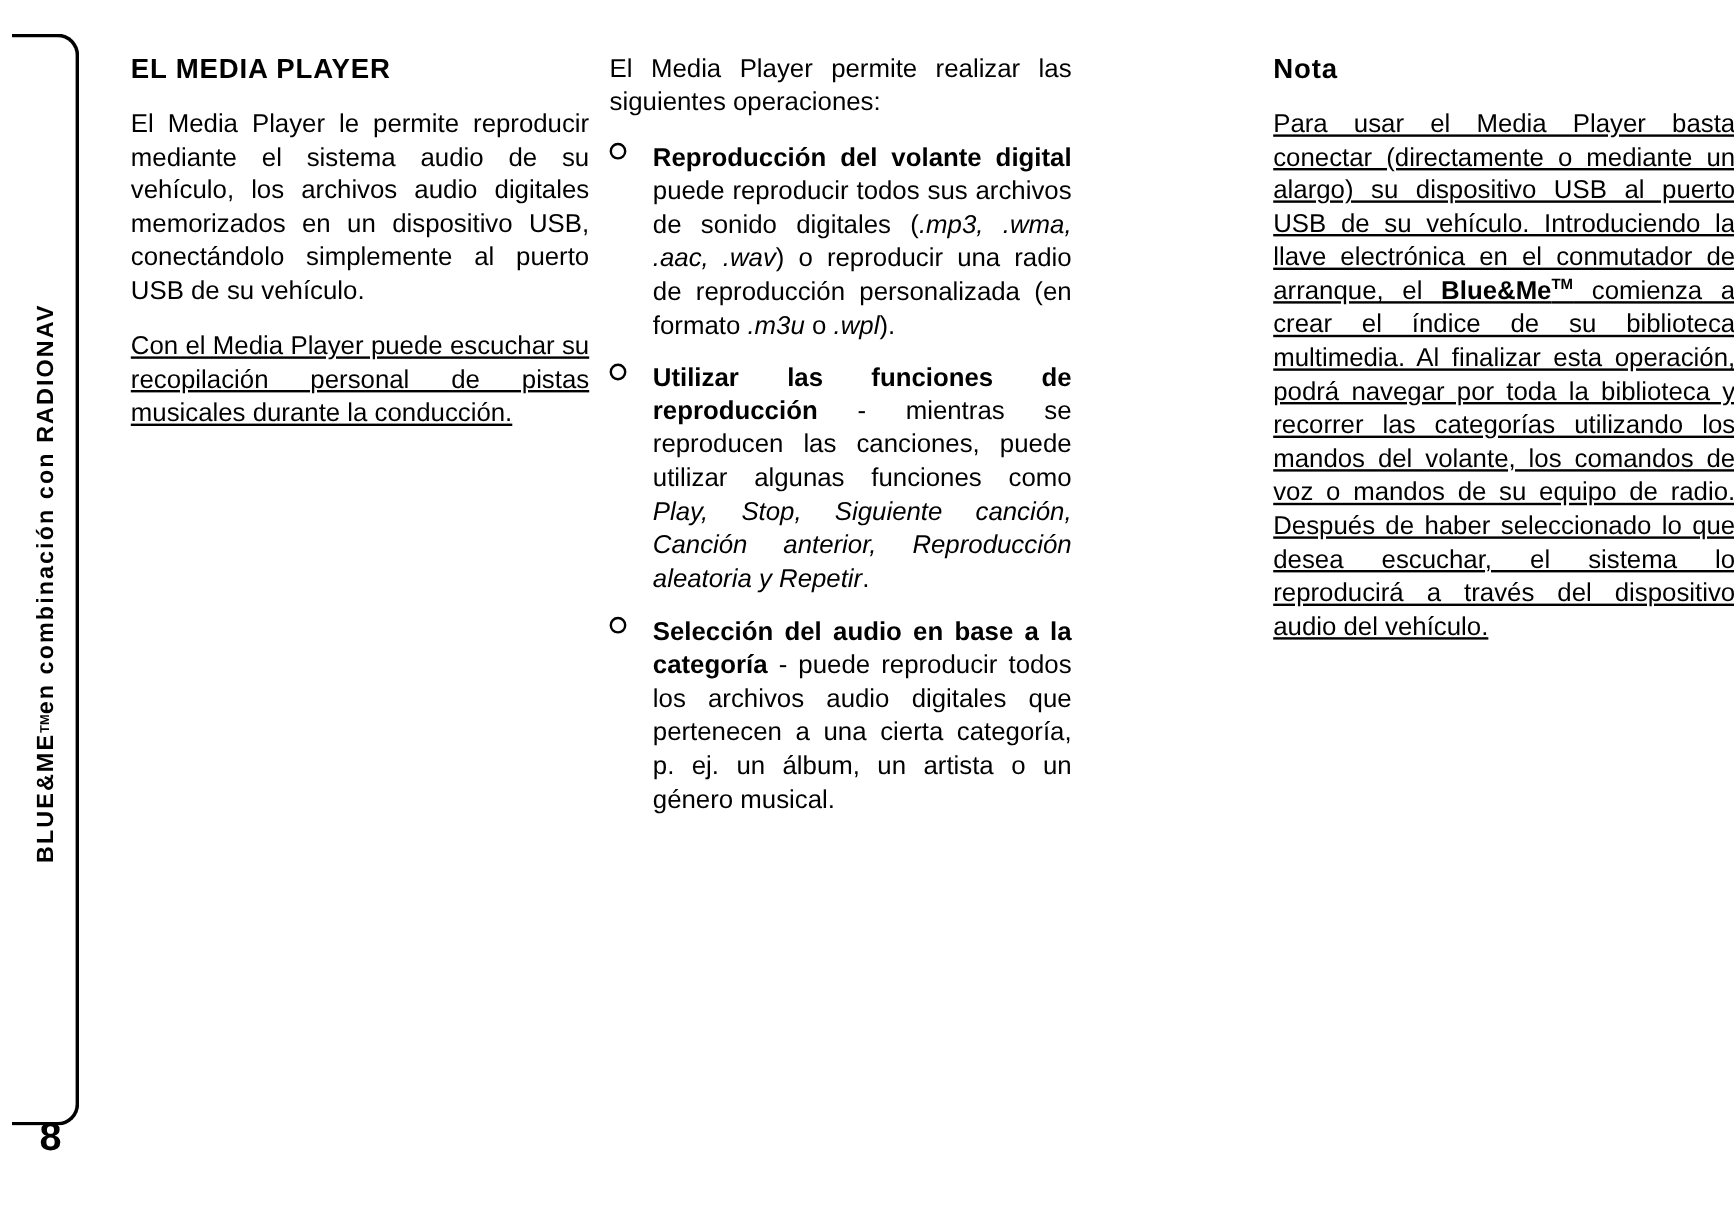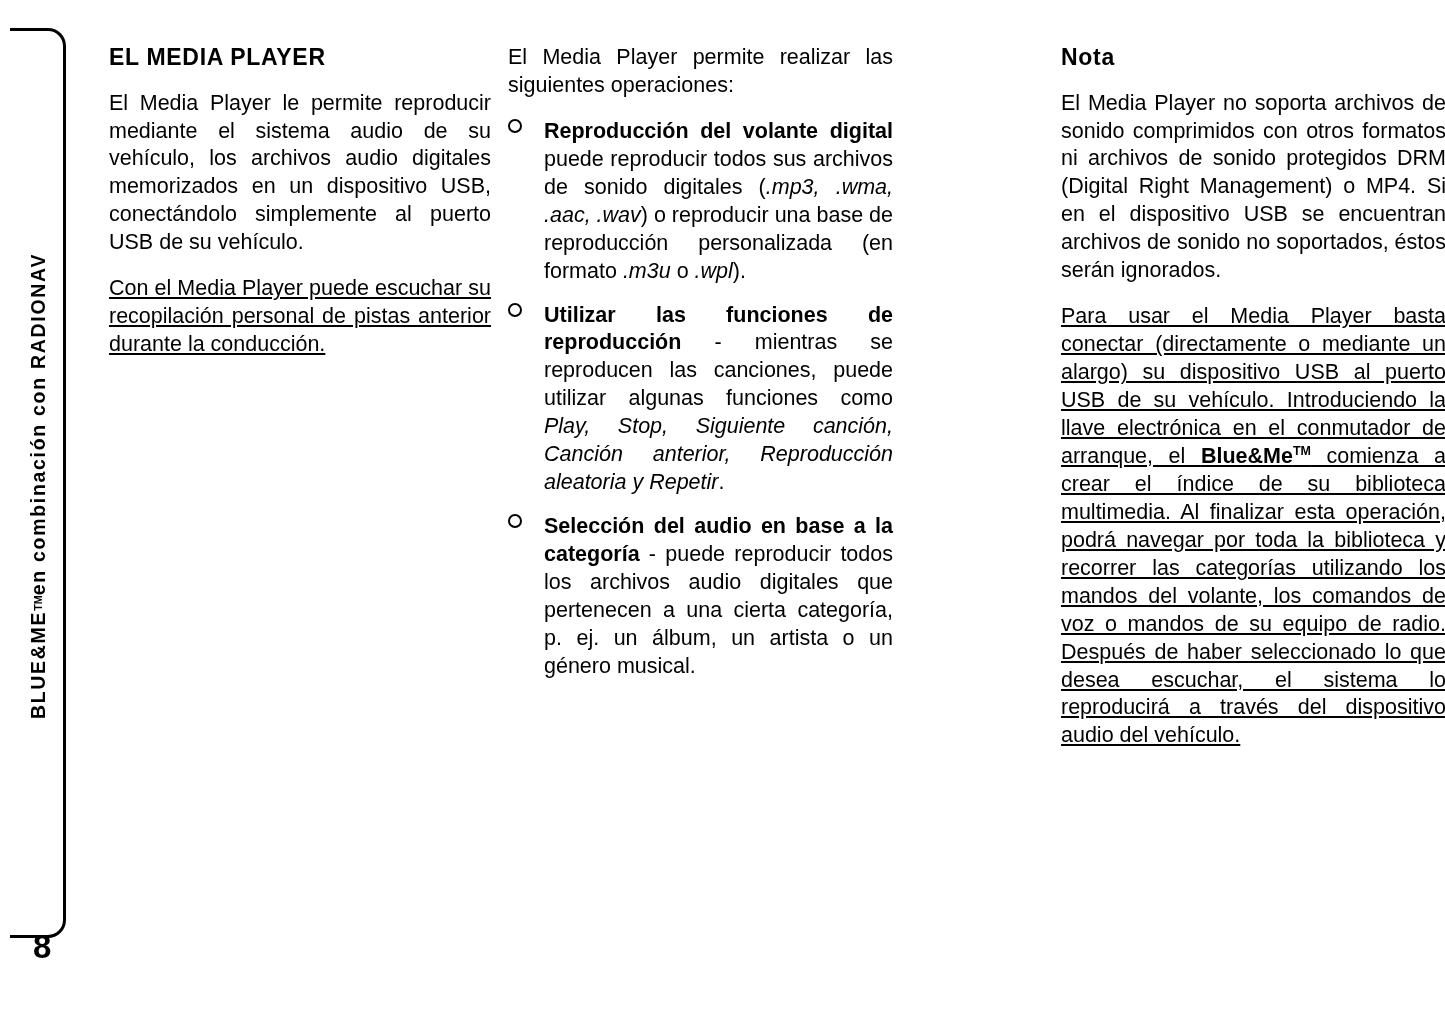--- a/index.html
+++ b/index.html
@@ -124,40 +124,39 @@
       <sup>TM</sup>
       <span> en combinación con RADIONAV</span>
   </div>
 </div>
 
 <div id="page-number">8</div>
 
 <div class="col" id="col-1">
   <h2 class="heading">EL MEDIA PLAYER</h2>
   <p class="para">El Media Player le permite reproducir mediante el sistema audio de su vehículo, los archivos audio digitales memorizados en un dispositivo USB, conectándolo simplemente al puerto USB de su vehículo.</p>
-  <p class="para">Con el Media Player puede escuchar su recopilación personal de pistas anterior durante la conducción.</p>
+  <p class="para">Con el Media Player puede escuchar su recopilación personal de pistas musicales durante la conducción.</p>
 </div>
 
 <div class="col" id="col-2">
   <p class="para">El Media Player permite realizar las siguientes operaciones:</p>
   <ul class="bullets">
     <li>
       <span class="bullet-mark"></span>
-      <span class="b">Reproducción del volante digital</span><span> puede reproducir todos sus archivos de sonido digitales (</span><span class="i">.mp3, .wma,  .aac, .wav</span><span>) o reproducir una base de reproducción personalizada (en formato </span><span class="i">.m3u</span><span> o </span><span class="i">.wpl</span><span>).</span>
+      <span class="b">Reproducción del volante digital</span><span> puede reproducir todos sus archivos de sonido digitales (</span><span class="i">.mp3, .wma,  .aac, .wav</span><span>) o reproducir una radio de reproducción personalizada (en formato </span><span class="i">.m3u</span><span> o </span><span class="i">.wpl</span><span>).</span>
     </li>
     <li>
       <span class="bullet-mark"></span>
       <span class="b">Utilizar las funciones de reproducción</span><span> - mientras se reproducen las canciones, puede utilizar algunas funciones como </span><span class="i">Play, Stop, Siguiente canción, Canción anterior, Reproducción aleatoria y Repetir</span><span>.</span>
     </li>
     <li>
       <span class="bullet-mark"></span>
       <span class="b">Selección del audio en base a la categoría</span><span> - puede reproducir todos los archivos audio digitales que pertenecen a una cierta categoría, p. ej. un álbum, un artista o un género musical.</span>
     </li>
   </ul>
 </div>
 
 <div class="col" id="col-3">
   <h2 class="heading">Nota</h2>
-  <p class="para">El Media Player no soporta archivos de sonido comprimidos con otros formatos ni archivos de sonido protegidos DRM (Digital Right Management) o MP4. Si en el dispositivo USB se encuentran archivos de sonido no soportados, éstos serán ignorados.</p>
   <p class="para">
     <span>Para usar el Media Player basta conectar (directamente o mediante un alargo) su dispositivo USB al puerto USB de su vehículo. Introduciendo la llave electrónica en el conmutador de arranque, el </span><span class="b">Blue&amp;Me</span><span class="sup-tm">TM</span><span> comienza a crear el índice de su biblioteca multimedia. Al finalizar esta operación, podrá navegar por toda la biblioteca y recorrer las categorías utilizando los mandos del volante, los comandos de voz o mandos de su equipo de radio. Después de haber seleccionado lo que desea escuchar, el sistema lo reproducirá a través del dispositivo audio del vehículo.</span>
   </p>
 </div>
 
 </body></html>

